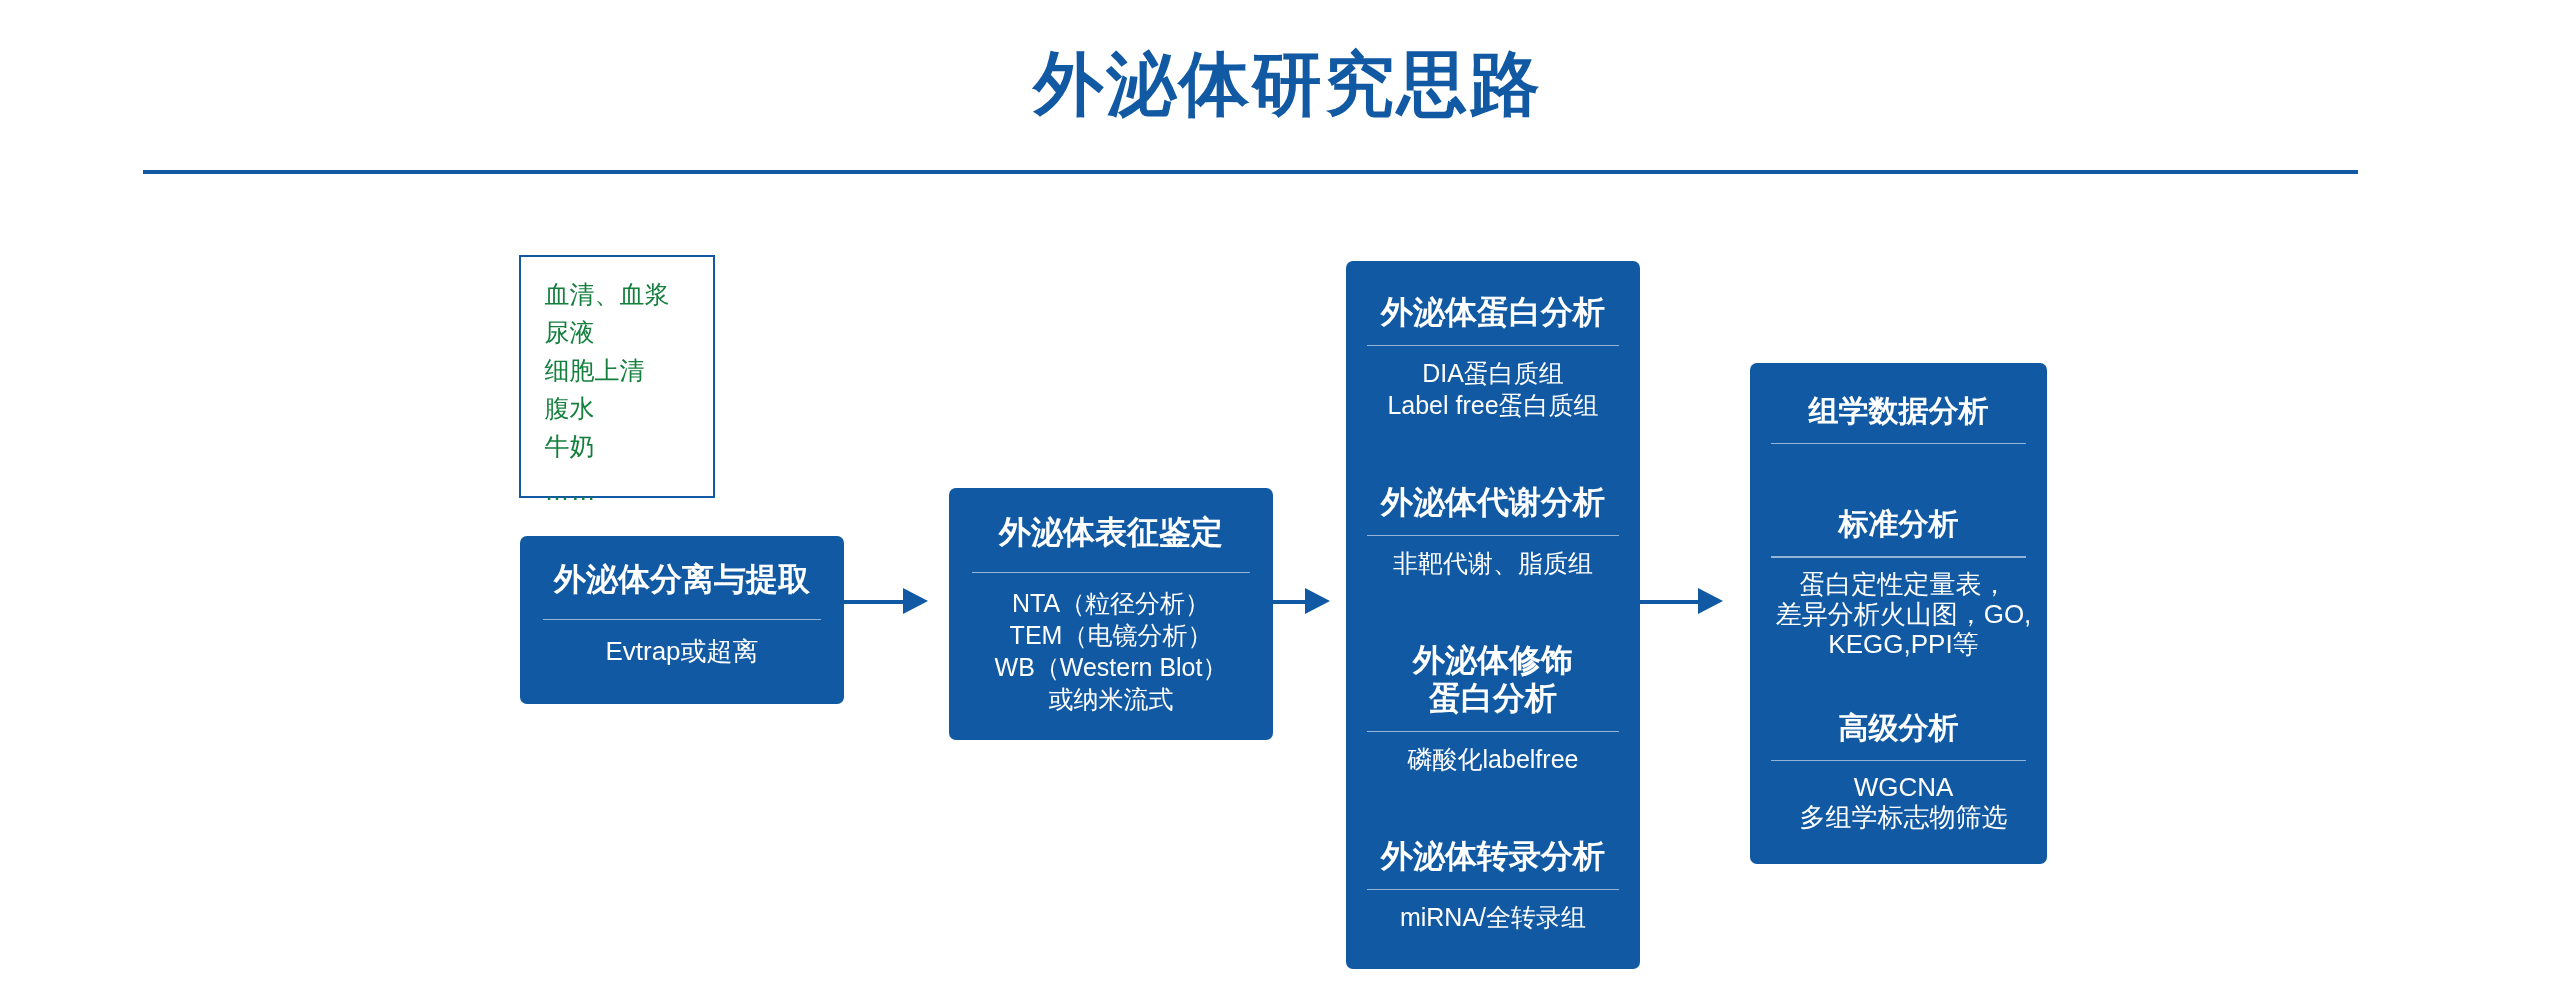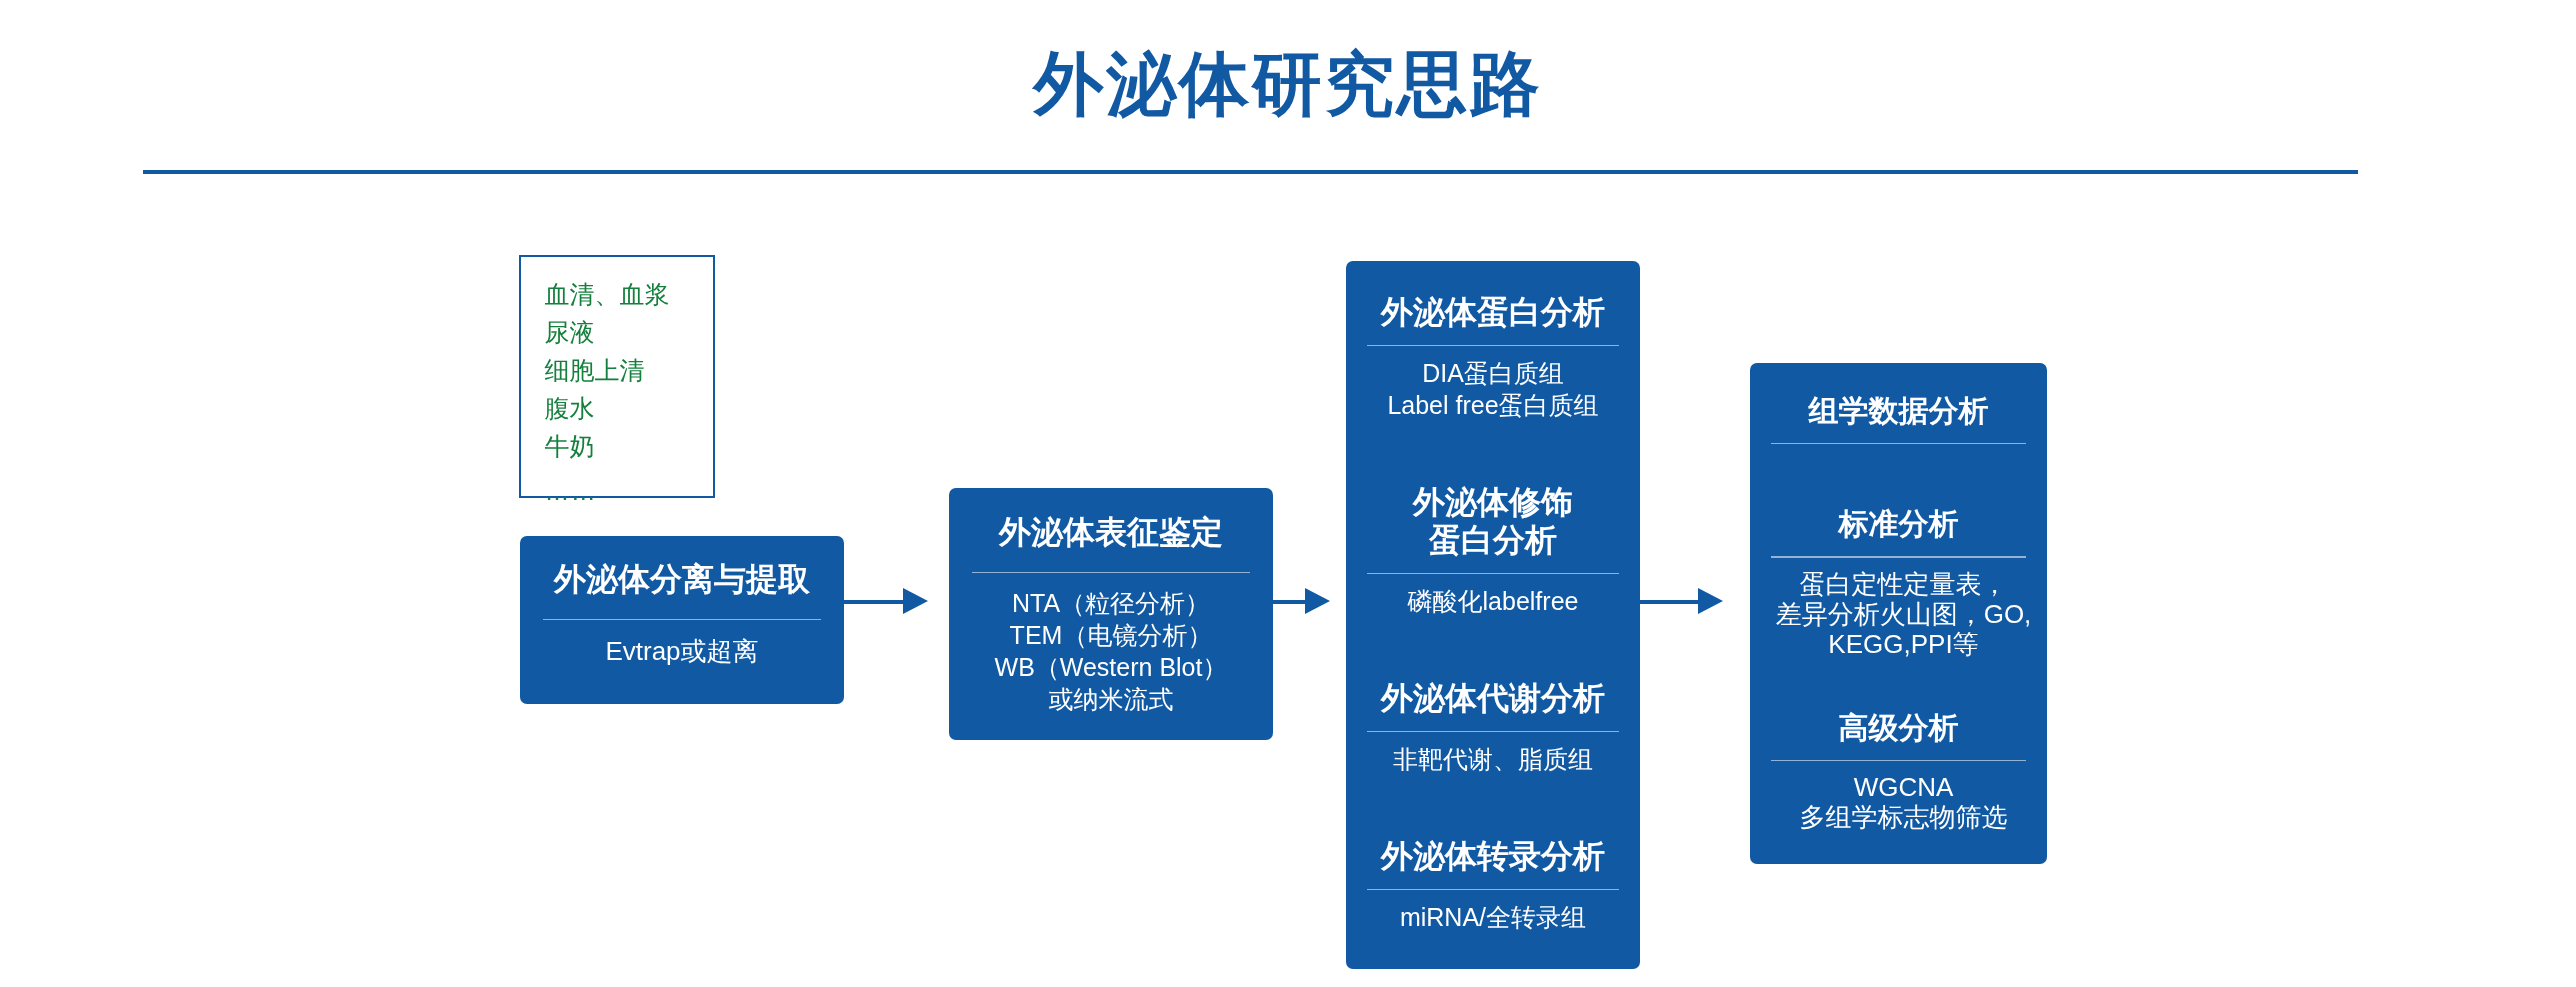--- a/index.html
+++ b/index.html
@@ -108,29 +108,29 @@
   </div>
 
   <div class="bluebox box3">
     <div class="section">
       <div class="bold-title">外泌体蛋白分析</div>
       <div class="divider"></div>
       <div class="body-line">DIA蛋白质组</div>
       <div class="body-line">Label free蛋白质组</div>
     </div>
     <div class="section">
+      <div class="bold-title">外泌体代谢分析</div>
+      <div class="divider"></div>
+      <div class="body-line">非靶代谢、脂质组</div>
+    </div>
+    <div class="section">
       <div class="bold-title">外泌体修饰</div>
       <div class="bold-title">蛋白分析</div>
       <div class="divider"></div>
       <div class="body-line">磷酸化labelfree</div>
-    </div>
-    <div class="section">
-      <div class="bold-title">外泌体代谢分析</div>
-      <div class="divider"></div>
-      <div class="body-line">非靶代谢、脂质组</div>
     </div>
     <div class="section">
       <div class="bold-title">外泌体转录分析</div>
       <div class="divider"></div>
       <div class="body-line">miRNA/全转录组</div>
     </div>
   </div>
 
   <div class="arrow" style="left:1639px;">
     <div class="arrow-line"></div>

